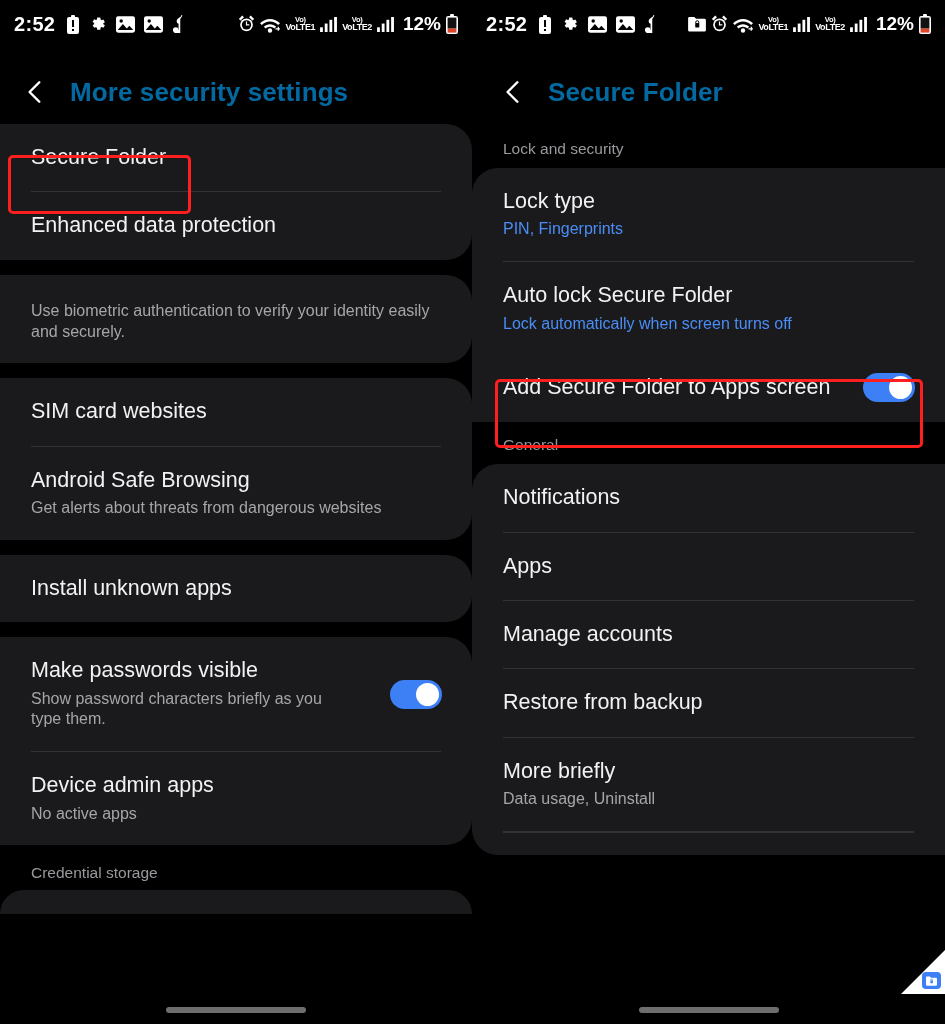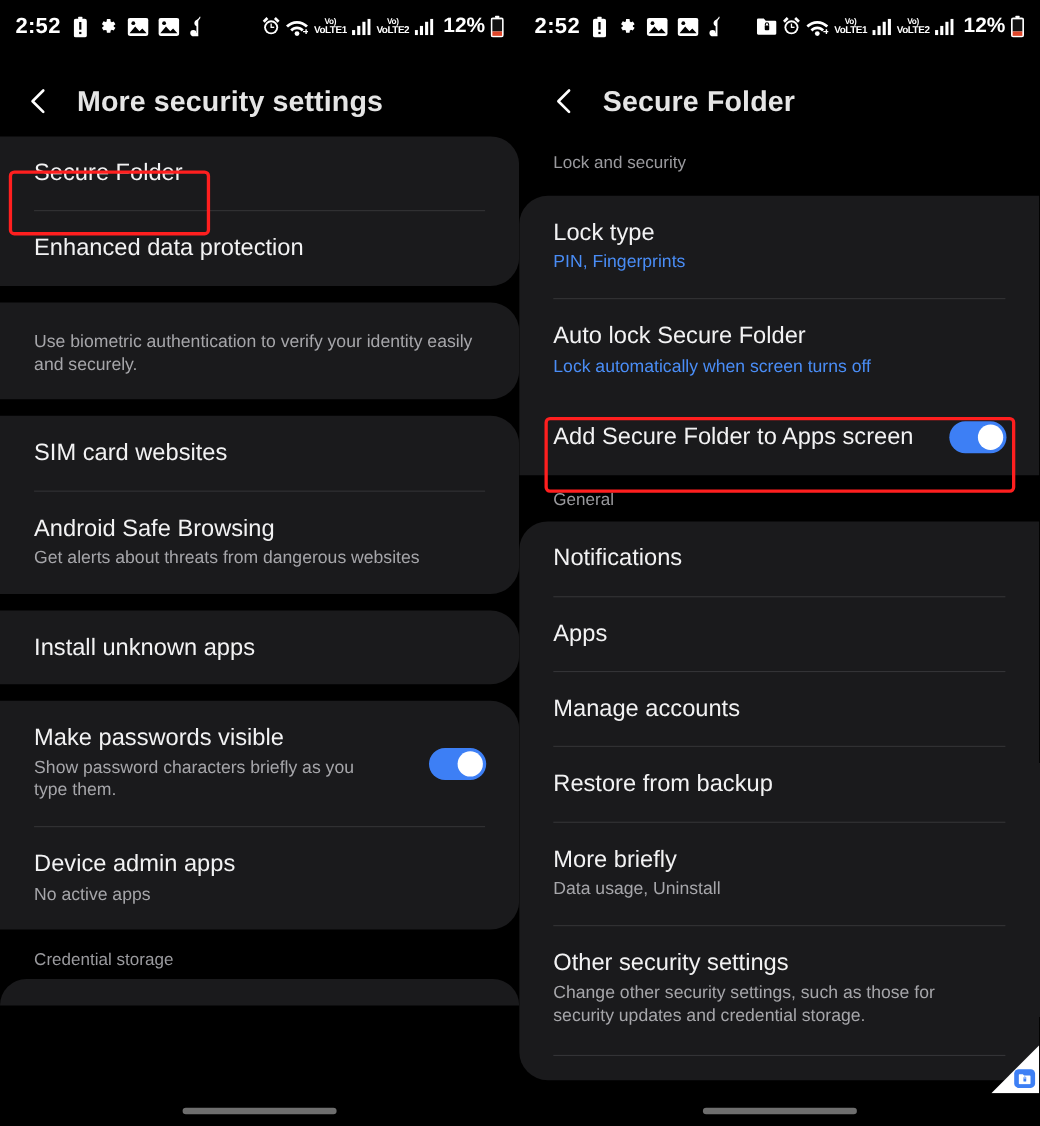--- a/index.html
+++ b/index.html
@@ -23,26 +23,26 @@
   .sb-right { display:flex; align-items:center; gap:5px; margin-left:auto; }
   .sb-time { font-size:20px; font-weight:bold; letter-spacing:.3px; margin-right:3px; }
   .sb-pct { font-size:19px; font-weight:bold; margin-left:4px; }
   .ic { display:inline-block; }
 
   svg.ic { display:block; }
 
   
   .header { display:flex; align-items:center; height:64px; padding:0 22px; margin-top:12px; }
   .back-arrow { width:26px; height:26px; margin-right:22px; flex:none; cursor:pointer; }
-  .header-title { color:#e5e5e5; font-size:26px; font-weight:bold; letter-spacing:.1px;text-align:right; }
+  .header-title { color:#0369a1; font-size:26px; font-weight:bold; letter-spacing:.1px;text-align:right; }
 
   
   .section-label {
     color:#9a9a9e; font-size:15.5px;
-    padding:16px 0 20px 31px;
+    padding:16px 0 10px 31px;
   }
 
   
   .card {
     background:#1a1a1c;
     border-radius:26px;
     margin-bottom:15px;
     overflow:hidden;
   }
   .left .card  { margin-left:0; margin-right:0; border-radius:0 26px 26px 0; }
@@ -462,26 +462,20 @@
             </div>
         </div>
         <div class="divider"></div>
         <div class="row">
           <div class="row-texts">
             <div class="row-title">More briefly</div>
             <div class="row-sub">Data usage, Uninstall</div>
           </div>
         </div>
         <div class="divider"></div>
-        <div class="row" style="padding-bottom:24px;">
-          <div class="row-texts">
-            <div class="row-title">Other security settings</div>
-            <div class="row-sub" style="max-width:395px;">Change other security settings, such as those for security updates and credential storage.</div>
-          </div>
-        </div>
         <div class="divider"></div>
         <div style="height:22px;"></div>
       </div>
     </div>
 
     <div class="hl" id="hl-add-sf"></div>
 
     <div class="fold">
       <div class="tri"></div>
       <div class="badge">

